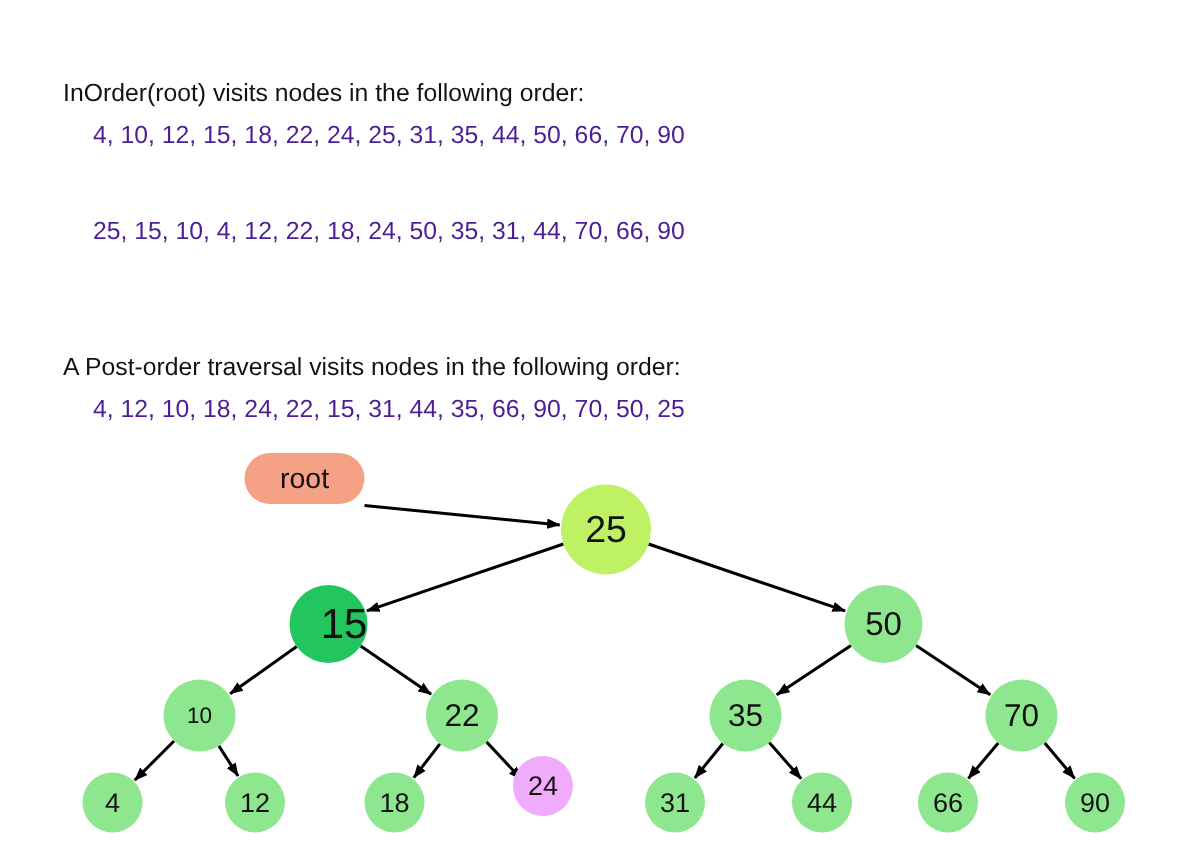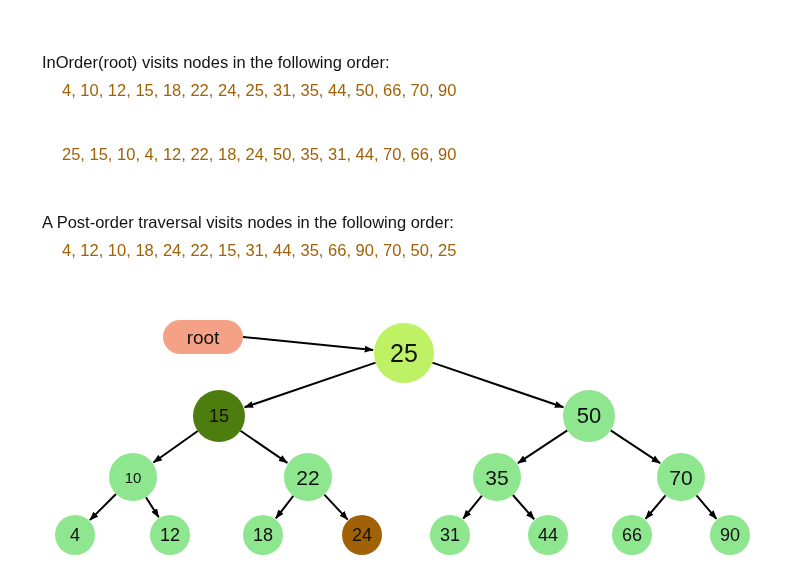--- a/index.html
+++ b/index.html
@@ -37,28 +37,28 @@
   }
   .traversal-title {
     font-size: 16.5px;
     line-height: 22px;
     color: #131313;
     white-space: nowrap;
   }
   .traversal-seq {
     font-size: 16.5px;
     line-height: 22px;
-    color: #a16207;
+    color: #4c1d95;
     white-space: nowrap;
     margin-left: 20px;
     margin-top: 6px;
   }
   #grp-inorder   { top: 31px; }
   #grp-preorder  { top: 117px; }
-  #grp-postorder { top: 191px; }
+  #grp-postorder { top: 214px; }
 
   
   #diagram {
     position: absolute;
     left: 0;
     top: 0;
     width: 800px;
     height: 577px;
   }
   #edges {
@@ -142,27 +142,27 @@
           <line x1="293.29" y1="475.96" x2="275.87" y2="498.41" stroke="#000000" stroke-width="2" marker-end="url(#arrowhead)"></line>
           <line x1="324.35" y1="474.57" x2="347.69" y2="499.63" stroke="#000000" stroke-width="2" marker-end="url(#arrowhead)"></line>
           <line x1="481.89" y1="475.65" x2="463.22" y2="498.68" stroke="#000000" stroke-width="2" marker-end="url(#arrowhead)"></line>
           <line x1="512.85" y1="475.02" x2="534.13" y2="499.23" stroke="#000000" stroke-width="2" marker-end="url(#arrowhead)"></line>
           <line x1="665.51" y1="475.33" x2="645.55" y2="498.96" stroke="#000000" stroke-width="2" marker-end="url(#arrowhead)"></line>
           <line x1="696.49" y1="475.33" x2="716.45" y2="498.96" stroke="#000000" stroke-width="2" marker-end="url(#arrowhead)"></line>
         </g>
     </svg>
 
     <div id="nodes-layer">
-        <div class="root-pill" style="left: 163px; top: 300px; width: 80px; height: 34px; background: rgb(245, 161, 134);">
+        <div class="root-pill" style="left: 163px; top: 282px; width: 80px; height: 34px; background: rgb(245, 161, 134);">
           <span class="root-pill-label">root</span>
         </div>
         <div class="node" style="left: 374px; top: 303px; width: 60px; height: 60px; background: #bef264; font-size: 25px;">
           <span class="node-label">25</span>
         </div>
-        <div class="node" style="left: 193px; top: 370px; width: 52px; height: 52px; background: #4d7c0f; font-size: 18px;">
+        <div class="node" style="left: 193px; top: 370px; width: 52px; height: 52px; background: #22c55e; font-size: 28px; justify-content: flex-end;">
           <span class="node-label">15</span>
         </div>
         <div class="node" style="left: 563px; top: 370px; width: 52px; height: 52px; background: rgb(142, 230, 142); font-size: 22px;">
           <span class="node-label">50</span>
         </div>
         <div class="node" style="left: 109px; top: 433px; width: 48px; height: 48px; background: rgb(142, 230, 142); font-size: 15px;">
           <span class="node-label">10</span>
         </div>
         <div class="node" style="left: 284px; top: 433px; width: 48px; height: 48px; background: rgb(142, 230, 142); font-size: 21px;">
           <span class="node-label">22</span>
@@ -175,21 +175,21 @@
         </div>
         <div class="node" style="left: 55px; top: 495px; width: 40px; height: 40px; background: rgb(142, 230, 142); font-size: 18px;">
           <span class="node-label">4</span>
         </div>
         <div class="node" style="left: 150px; top: 495px; width: 40px; height: 40px; background: rgb(142, 230, 142); font-size: 18px;">
           <span class="node-label">12</span>
         </div>
         <div class="node" style="left: 243px; top: 495px; width: 40px; height: 40px; background: rgb(142, 230, 142); font-size: 18px;">
           <span class="node-label">18</span>
         </div>
-        <div class="node" style="left: 342px; top: 495px; width: 40px; height: 40px; background: #a16207; font-size: 18px;">
+        <div class="node" style="left: 342px; top: 484px; width: 40px; height: 40px; background: #f0abfc; font-size: 18px;">
           <span class="node-label">24</span>
         </div>
         <div class="node" style="left: 430px; top: 495px; width: 40px; height: 40px; background: rgb(142, 230, 142); font-size: 18px;">
           <span class="node-label">31</span>
         </div>
         <div class="node" style="left: 528px; top: 495px; width: 40px; height: 40px; background: rgb(142, 230, 142); font-size: 18px;">
           <span class="node-label">44</span>
         </div>
         <div class="node" style="left: 612px; top: 495px; width: 40px; height: 40px; background: rgb(142, 230, 142); font-size: 18px;">
           <span class="node-label">66</span>

